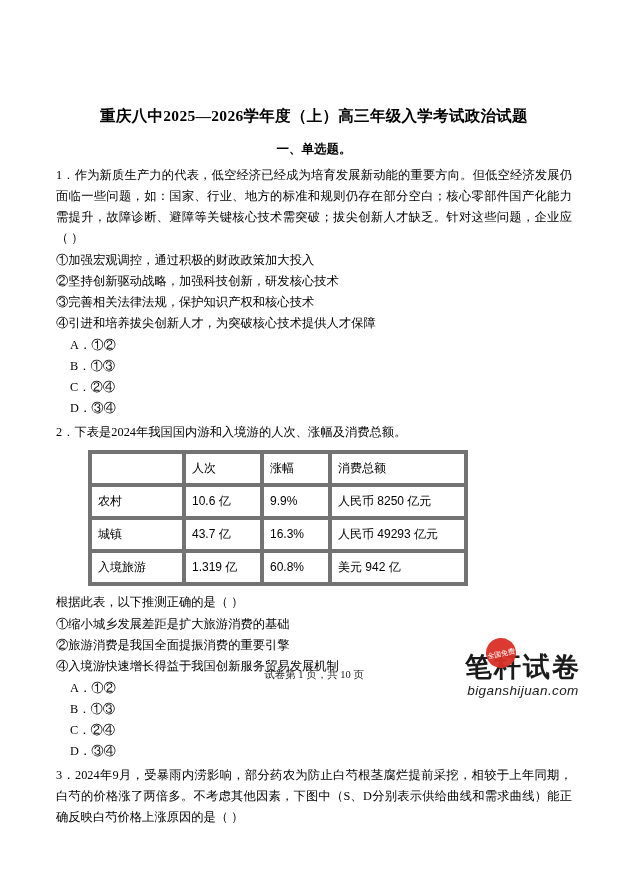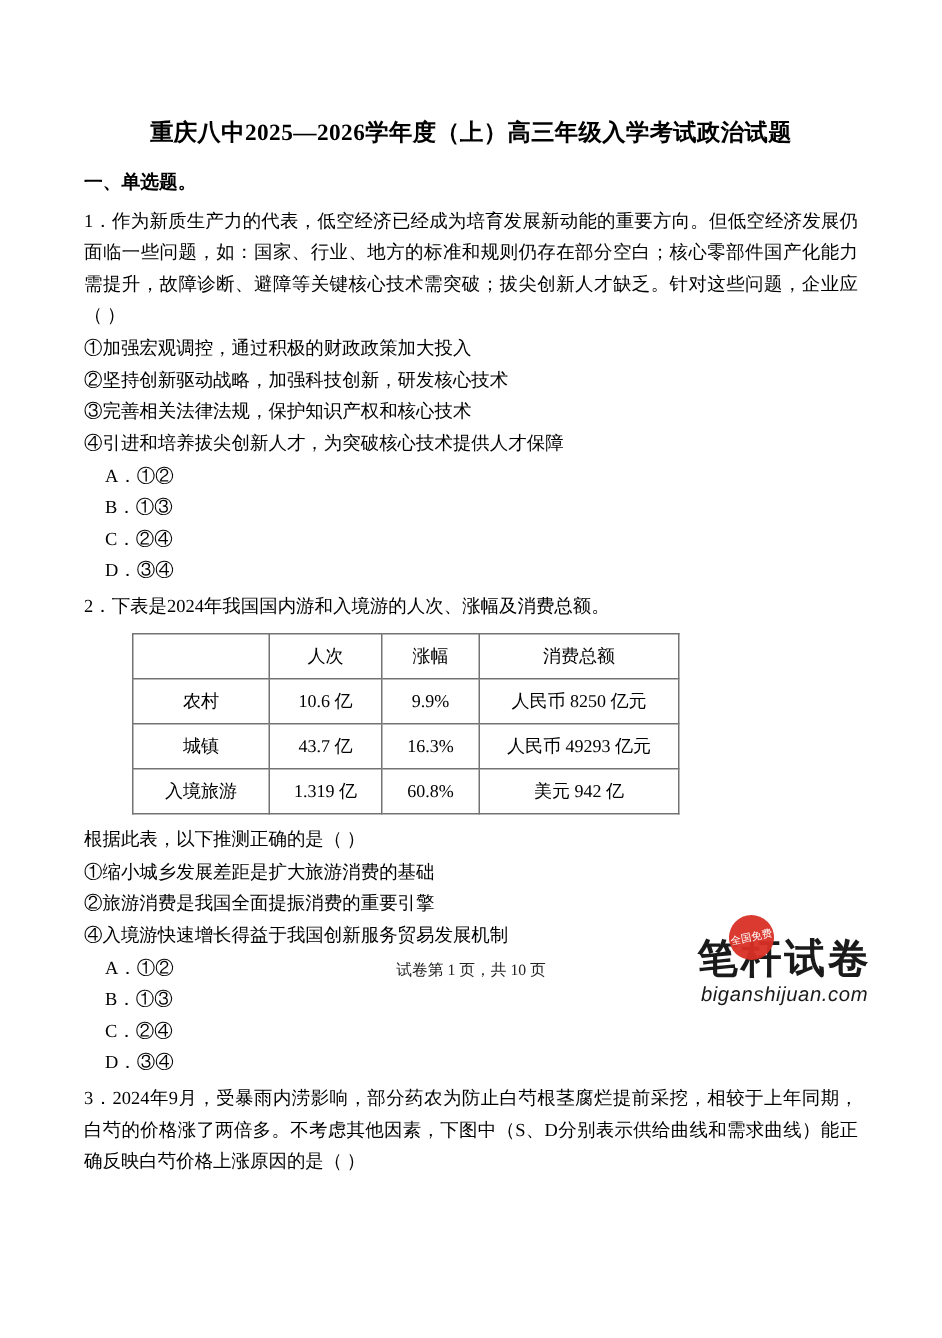--- a/index.html
+++ b/index.html
@@ -14,36 +14,38 @@
     color: #000000;
     position: relative;
     overflow: hidden;
   }
   .page {
     position: relative;
     width: 628px;
     height: 688px;
     padding: 0;
     box-sizing: border-box;
+    margin-top: 28px;
   }
   .content {
     padding: 78px 56px 0 56px;
   }
   .doc-title {
     text-align: center;
     font-size: 15.5px;
     font-weight: bold;
     letter-spacing: 0.3px;
     margin: 0 0 14px 0;
     font-family: "Liberation Serif", "DejaVu Serif", serif;
   }
   .section-head {
     font-size: 12.5px;
     font-weight: bold;
     margin: 6px 0 7px 0;
+    text-align: center;
   }
   p.q {
     font-size: 12.3px;
     line-height: 21px;
     margin: 0 0 1px 0;
     text-align: justify;
     text-justify: inter-ideograph;
   }
   p.opt {
     font-size: 12.3px;
@@ -64,25 +66,24 @@
   }
   .tbl-wrap {
     margin: 7px 0 6px 0;
     padding-left: 32px;
   }
   table.data {
     border-collapse: collapse;
     font-size: 12px;
   }
   table.data td {
-    border: 1px solid #737373;
-    text-align: center;
+    border: 4px solid #737373;
     padding: 7px 6px;
     line-height: 15px;
-    font-family: Liberation Serif, serif;
+    font-family: Liberation Sans, sans-serif;
   }
   table.data td.c0 { width: 78px; }
   table.data td.c1 { width: 62px; }
   table.data td.c2 { width: 52px; }
   table.data td.c3 { width: 120px; }
   .source {
     font-size: 12.1px;
     line-height: 21px;
     margin: 4px 0 1px 0;
   }

